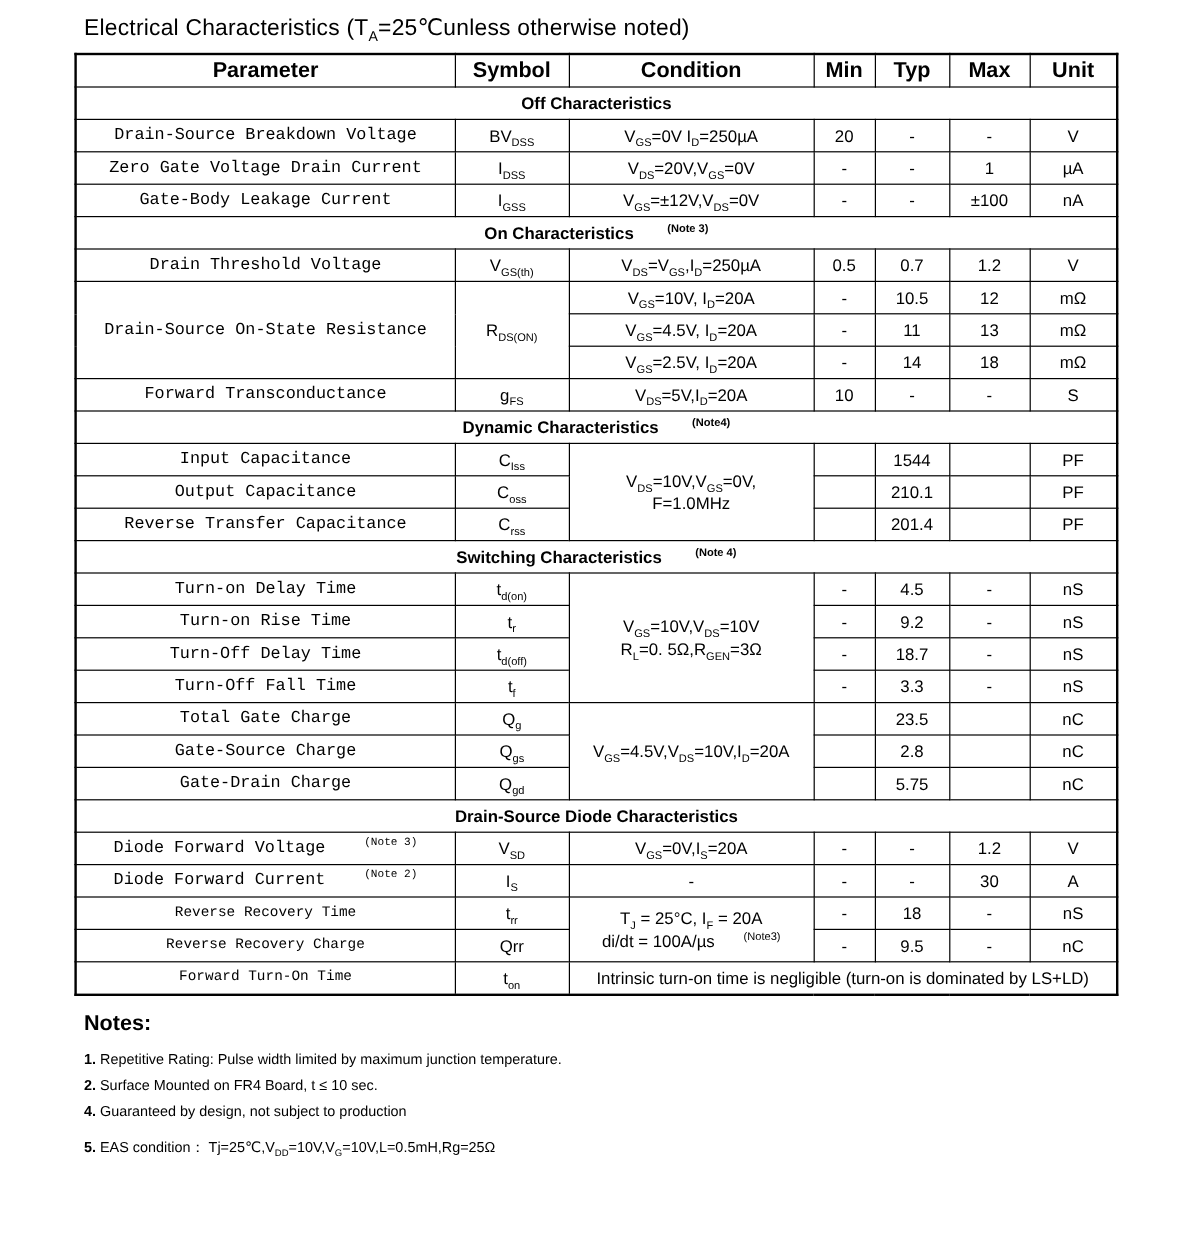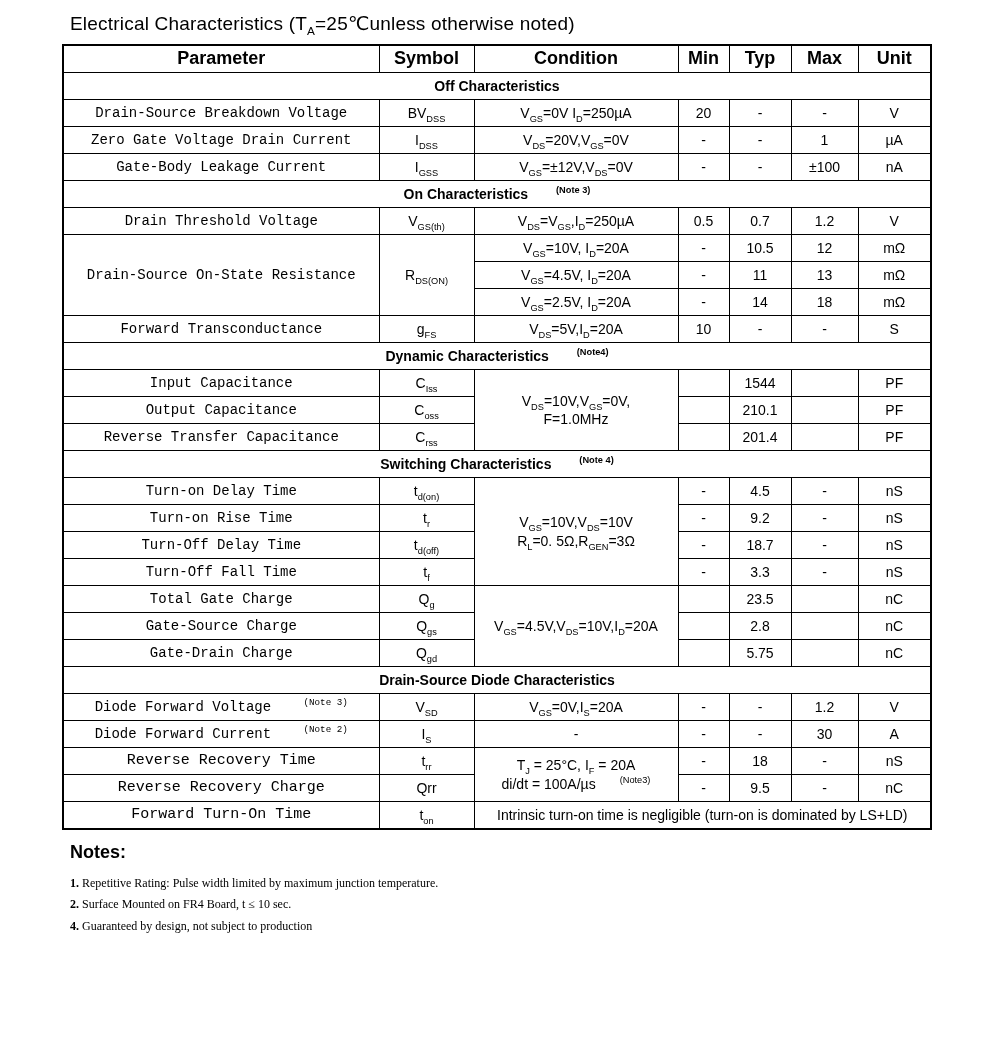--- a/index.html
+++ b/index.html
@@ -29,26 +29,26 @@
     vertical-align:middle;
     overflow:hidden;
     line-height:1.3;
   }
   table.ec th{font-weight:bold;font-size:18px;}
   td.col0{text-align:left;padding-left:8px;font-family:Liberation Mono, monospace;}
   td.section{
     text-align:left;padding-left:7px;font-weight:bold;font-size:14px;
   }
   td.align-left{text-align:left;padding-left:12px;}
-  td.small{font-size:15px;margin-top:32px;}
+  td.small{font-size:12px;margin-top:32px;}
   sub{font-size:0.66em;line-height:0;}
   sup{font-size:0.66em;line-height:0;vertical-align:super;padding-left:24px;}
   .notes{position:absolute;left:70px;top:842px;}
   .notes h2{margin:0 0 10px 0;font-size:18px;font-weight:bold;}
-  .note-item{font-size:12px;line-height:1.78;white-space:nowrap;font-family:Liberation Serif, serif;}
+  .note-item{font-size:12px;line-height:1.78;white-space:nowrap;}
   .note-item .num{font-weight:bold;}
   .note-item.gap{margin-top:9px;}
 </style>
 </head>
 <body>
 
 <div class="page">
 
   <h1 class="title">Electrical Characteristics (T<sub>A</sub>=25℃unless otherwise noted)</h1>
 
@@ -282,16 +282,17 @@
         </tr>
       </tbody>
   </table>
 
   <div class="notes">
     <h2>Notes:</h2>
     <div>
         <div class="note-item"><span class="num">1. </span><span>Repetitive Rating: Pulse width limited by maximum junction temperature.</span></div>
         <div class="note-item"><span class="num">2. </span><span>Surface Mounted on FR4 Board, t ≤ 10 sec.</span></div>
         <div class="note-item"><span class="num">4. </span><span>Guaranteed by design, not subject to production</span></div>
+        <div class="note-item gap"><span class="num">5. </span><span>EAS condition：  Tj=25℃,V<sub>DD</sub>=10V,V<sub>G</sub>=10V,L=0.5mH,Rg=25Ω</span></div>
       </div>
   </div>
 
 </div>
 
 </body></html>

